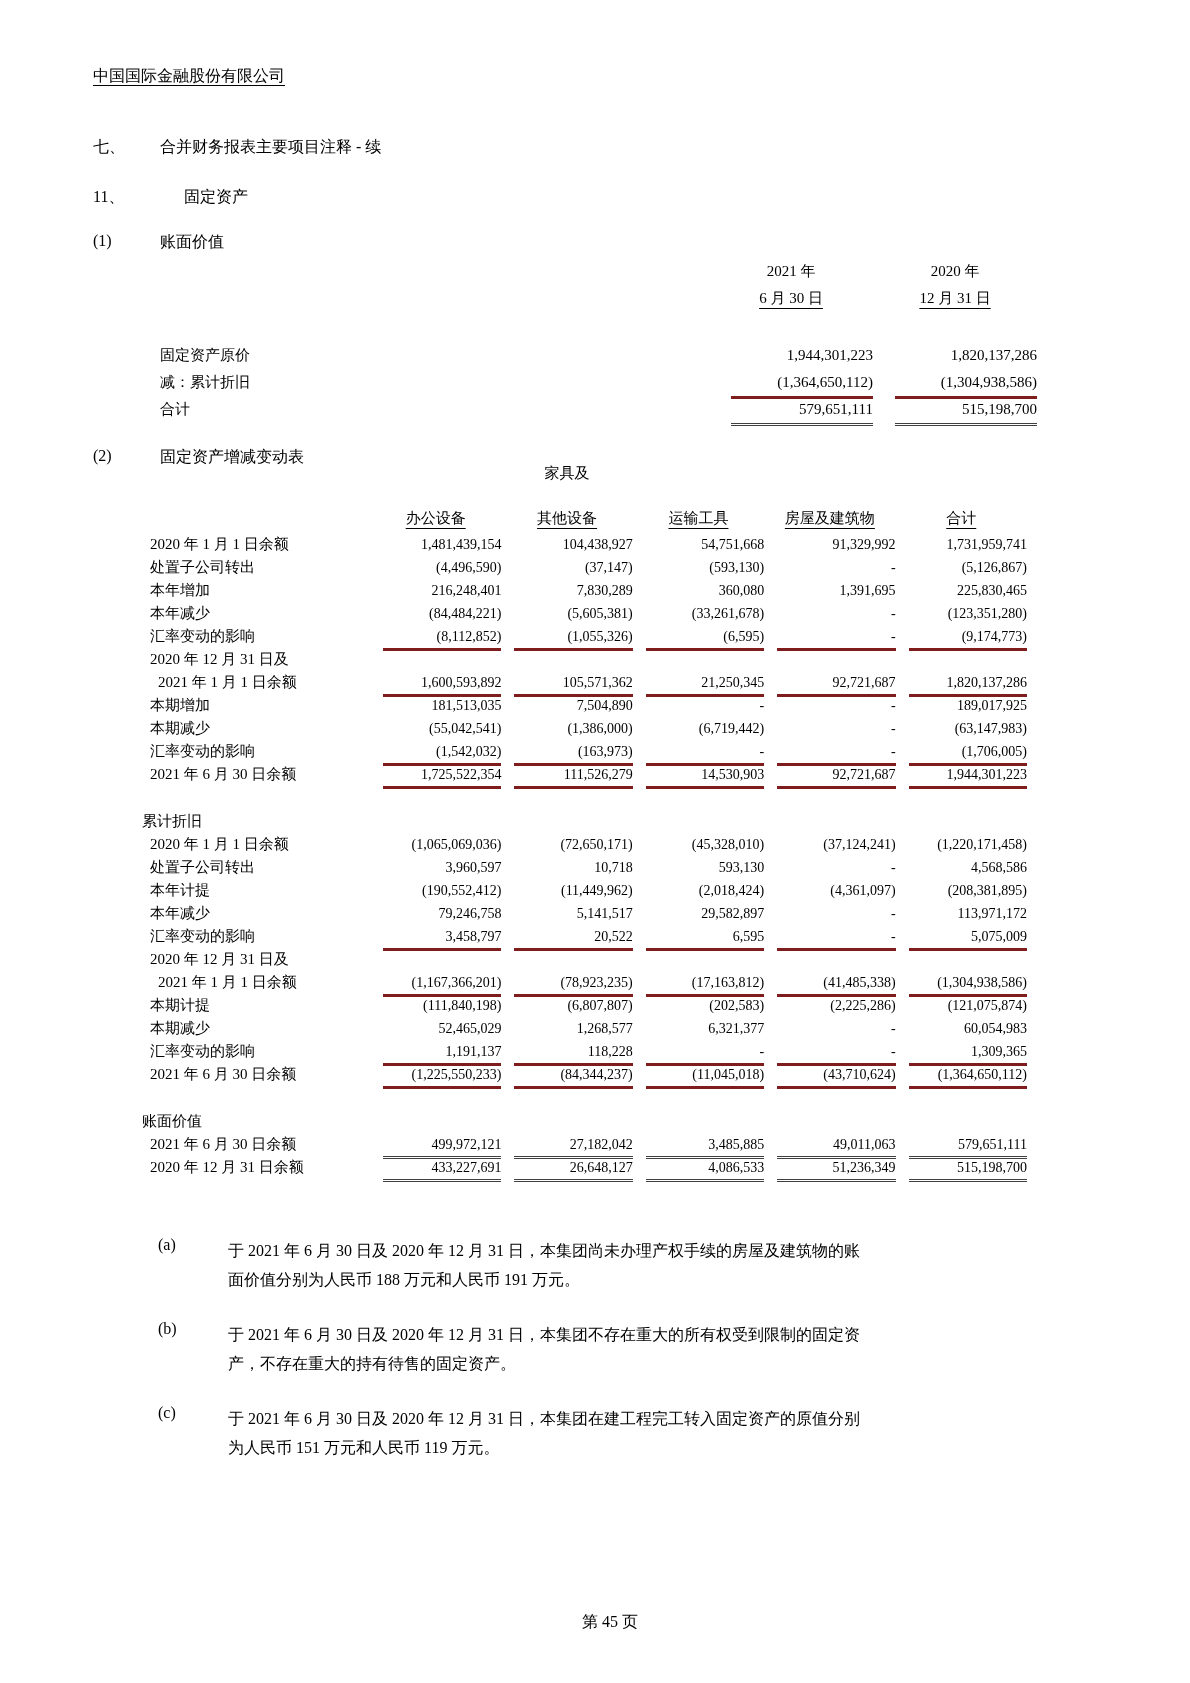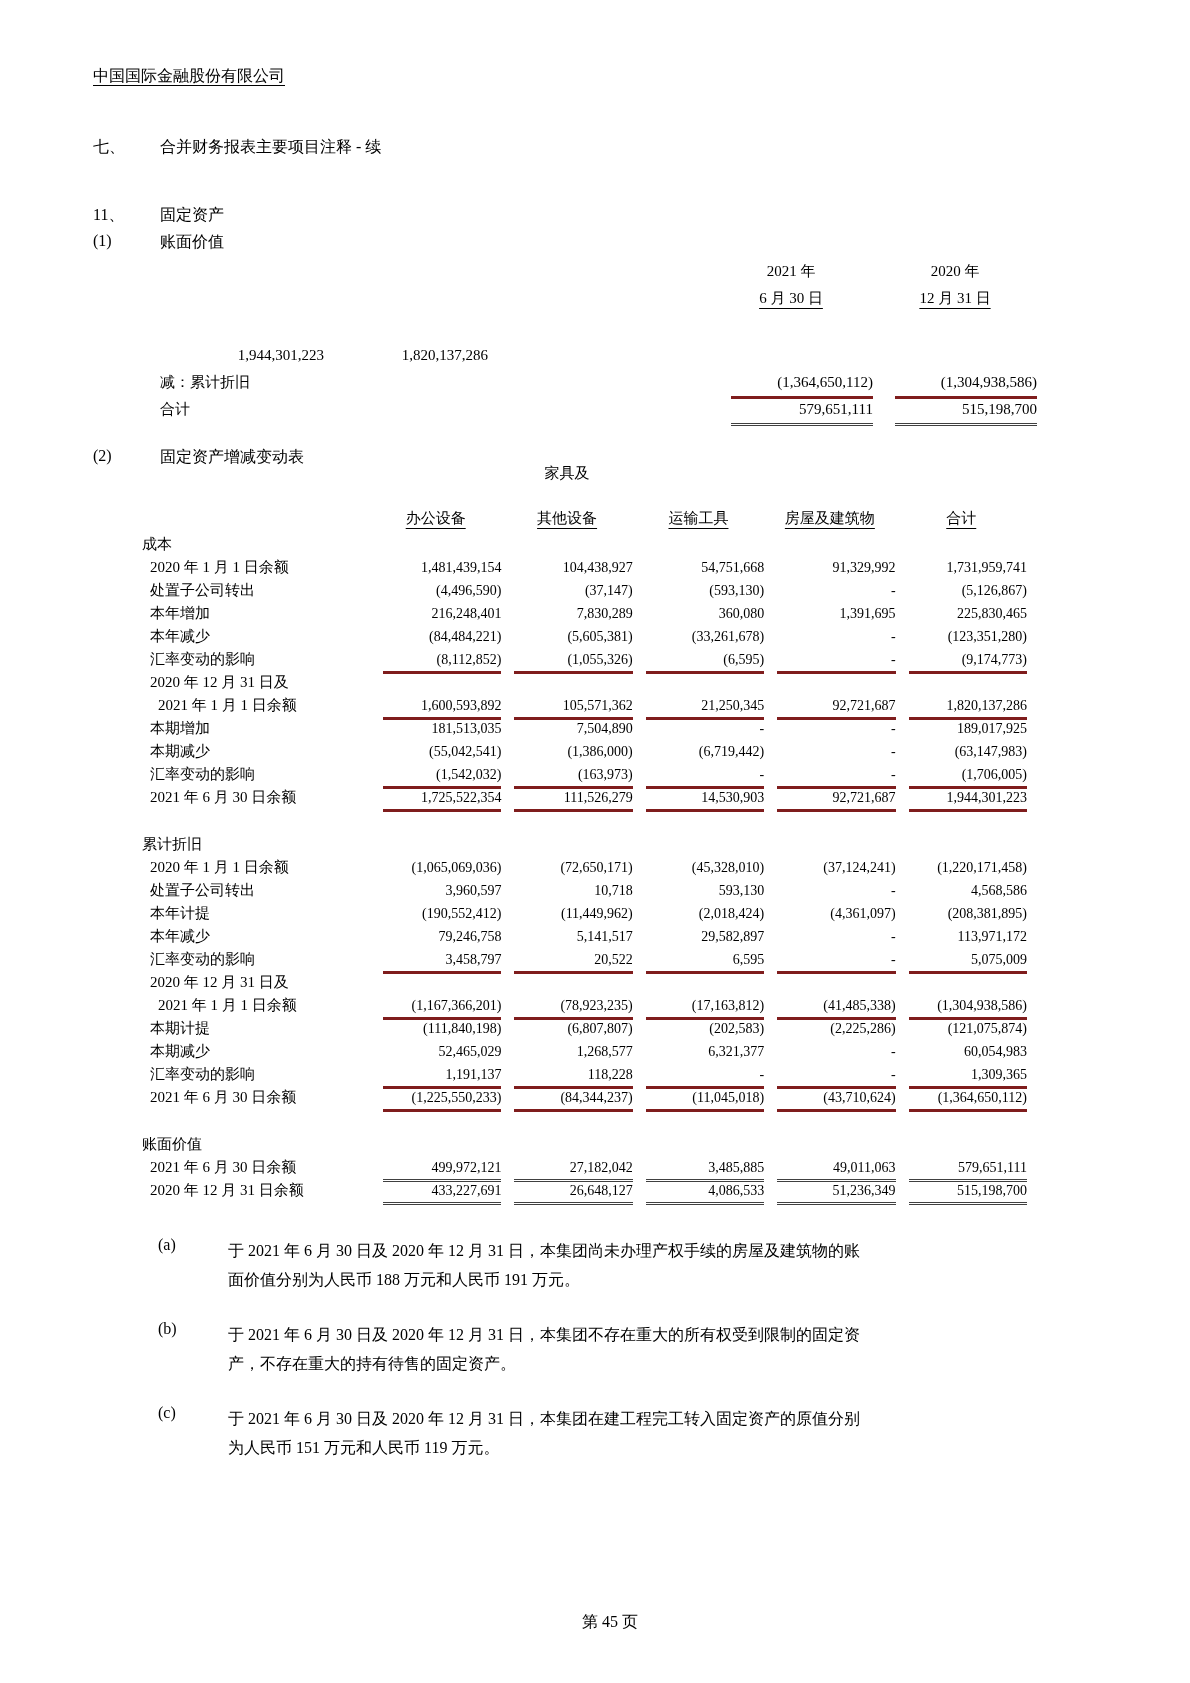--- a/index.html
+++ b/index.html
@@ -15,21 +15,21 @@
   }
   .company{
     position:absolute;top:66px;left:93px;
     font-size:16px;
     text-decoration:underline;
     text-underline-offset:4px;
   }
   .heading{position:absolute;left:93px;font-size:16px;display:flex;}
   .heading .no{width:67px;flex:none;}
   #h-section{top:137px;}
-  #h-item{top:205px;}
+  #h-item{top:187px;gap:24px;}
   #h-sub1{top:232px;}
   #h-sub2{top:447px;}
 
   
   .t1{position:absolute;left:160px;top:258px;width:877px;font-size:15px;}
   .t1-row{display:flex;height:27px;line-height:27px;white-space:nowrap;}
   .t1-label{flex:1;}
   .t1-cell{width:164px;flex:none;}
   .t1-hc{width:164px;flex:none;text-align:center;}
   .ul{text-decoration:underline;text-underline-offset:5px;}
@@ -91,20 +91,21 @@
       <div class="t1-hc">2020 年</div>
     </div>
     <div class="t1-row">
       <div class="t1-label"></div>
       <div class="t1-hc"><span class="ul">6 月 30 日</span></div>
       <div class="t1-hc"><span class="ul">12 月 31 日</span></div>
     </div>
     <div class="t1-spacer"></div>
     <div>
         <div class="t1-row">
+          <div class="t1-label">固定资产原价</div>
           <div class="t1-cell">
             <div class="num">1,944,301,223</div>
           </div>
           <div class="t1-cell">
             <div class="num">1,820,137,286</div>
           </div>
         </div>
         <div class="t1-row">
           <div class="t1-label">减：累计折旧</div>
           <div class="t1-cell">
@@ -143,23 +144,20 @@
     <div class="t2-row t2-hrow2">
       <div class="t2-label"></div>
       <div class="t2-hcell"><span class="ul">办公设备</span></div>
       <div class="t2-hcell"><span class="ul">其他设备</span></div>
       <div class="t2-hcell"><span class="ul">运输工具</span></div>
       <div class="t2-hcell"><span class="ul">房屋及建筑物</span></div>
       <div class="t2-hcell"><span class="ul">合计</span></div>
     </div>
     <div>
         <div class="t2-row">
-          <div class="t2-label sec">成本</div>
-        </div>
-        <div class="t2-row">
           <div class="t2-label">2020 年 1 月 1 日余额</div>
           <div class="t2-cell">
             <div class="num">1,481,439,154</div>
           </div>
           <div class="t2-cell">
             <div class="num">104,438,927</div>
           </div>
           <div class="t2-cell">
             <div class="num">54,751,668</div>
           </div>

